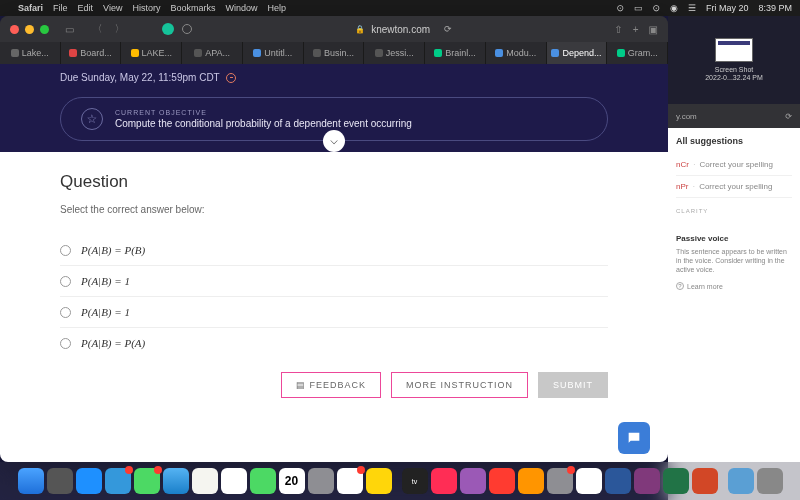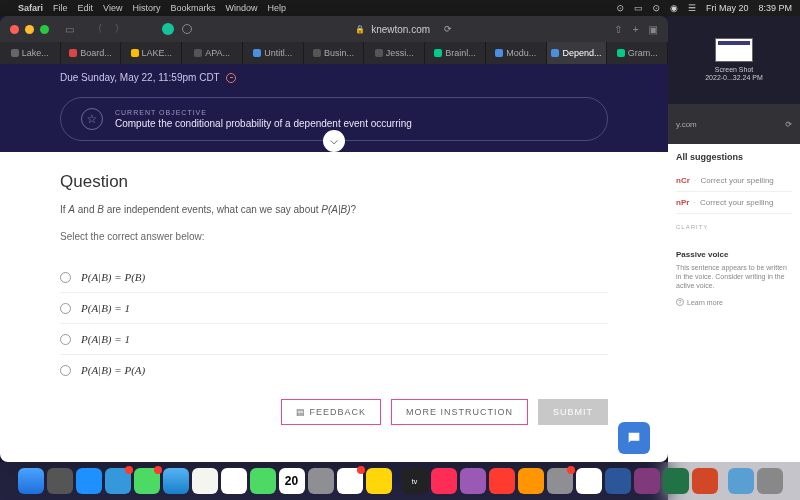--- a/index.html
+++ b/index.html
@@ -44,25 +44,25 @@
 .answer-text{font-size:11px;color:#333;font-family:Georgia,serif;font-style:italic}
 .button-row{display:flex;justify-content:flex-end;gap:10px;margin-top:14px;padding-right:0}
 .btn{padding:7px 14px;font-size:9px;letter-spacing:1px;border:1px solid #ec4899;background:#fff;color:#666;cursor:pointer}
 .btn.submit{background:#c8c8c8;color:#fff;border-color:#c8c8c8}
 .chat-fab{position:absolute;right:18px;bottom:18px;width:32px;height:32px;background:#3b7dd8;border-radius:6px;display:flex;align-items:center;justify-content:center;color:#fff;font-size:16px;cursor:pointer}
 .side-panel{position:absolute;top:16px;right:0;width:132px;height:446px;background:#2a2a2e}
 .side-top{height:88px;background:#1e1e2e;display:flex;flex-direction:column;align-items:center;justify-content:center;gap:4px}
 .thumb{width:38px;height:24px;background:#fff;border:1px solid #666;position:relative}
 .thumb::after{content:'';position:absolute;top:2px;left:2px;right:2px;height:4px;background:#3a3a7a}
 .thumb-label{font-size:7px;color:#ccc;text-align:center;line-height:1.2}
-.side-url{height:40px;background:#323236;display:flex;align-items:center;padding:0 8px;font-size:8px;color:#aaa;justify-content:space-between}
+.side-url{height:24px;background:#323236;display:flex;align-items:center;padding:0 8px;font-size:8px;color:#aaa;justify-content:space-between}
 .side-content{background:#fff;height:376px;padding:8px;font-size:8px;color:#333}
 .side-header{font-weight:600;font-size:9px;margin-bottom:8px}
 .sugg-row{display:flex;gap:4px;padding:6px 0;border-bottom:1px solid #f0f0f0;font-size:8px}
-.sugg-tag{color:#c44;font-weight:700}
+.sugg-tag{color:#c44;font-weight:400}
 .sugg-txt{color:#888}
 .clarity{font-size:6px;color:#aaa;letter-spacing:1px;margin-top:10px}
 .passive{font-weight:600;font-size:8px;margin-top:20px}
 .passive-desc{font-size:7px;color:#888;margin-top:4px;line-height:1.3}
 .learn{font-size:7px;color:#888;margin-top:8px;display:flex;align-items:center;gap:3px}
 .learn .qm{width:8px;height:8px;border:1px solid #aaa;border-radius:50%;display:inline-flex;align-items:center;justify-content:center;font-size:6px}
 .dock{position:absolute;bottom:0;left:0;right:0;height:38px;display:flex;align-items:center;justify-content:center;gap:3px;padding:0 30px;background:rgba(60,60,80,.3);backdrop-filter:blur(10px)}
 .dock-item{width:26px;height:26px;border-radius:6px;flex-shrink:0;position:relative}
 .dock-item.badge::after{content:'';position:absolute;top:-2px;right:-2px;width:8px;height:8px;background:#ff3b30;border-radius:50%}
 .sep{width:1px;height:24px;background:rgba(255,255,255,.3);margin:0 2px}
@@ -170,23 +170,20 @@
     <div class="objective-card">
       <div class="obj-badge">☆</div>
       <div class="obj-text">
         <div class="label">CURRENT OBJECTIVE</div>
         <div class="desc">Compute the conditional probability of a dependent event occurring</div>
       </div>
     </div>
     <div class="expand-btn">⌵</div>
     <div class="question-panel">
       <div class="q-title">Question</div>
-      <div class="q-text">
-        <span>If </span><em>A</em><span> and </span><em>B</em><span> are independent events, what can we say about </span><em>P(A|B)</em><span>?</span>
-      </div>
       <div class="q-select">Select the correct answer below:</div>
       <div id="answers">
           <div class="answer-row">
             <span class="radio"></span>
             <span class="answer-text">P(A|B) = P(B)</span>
           </div>
           <div class="answer-row">
             <span class="radio"></span>
             <span class="answer-text">P(A|B) = 1</span>
           </div>

